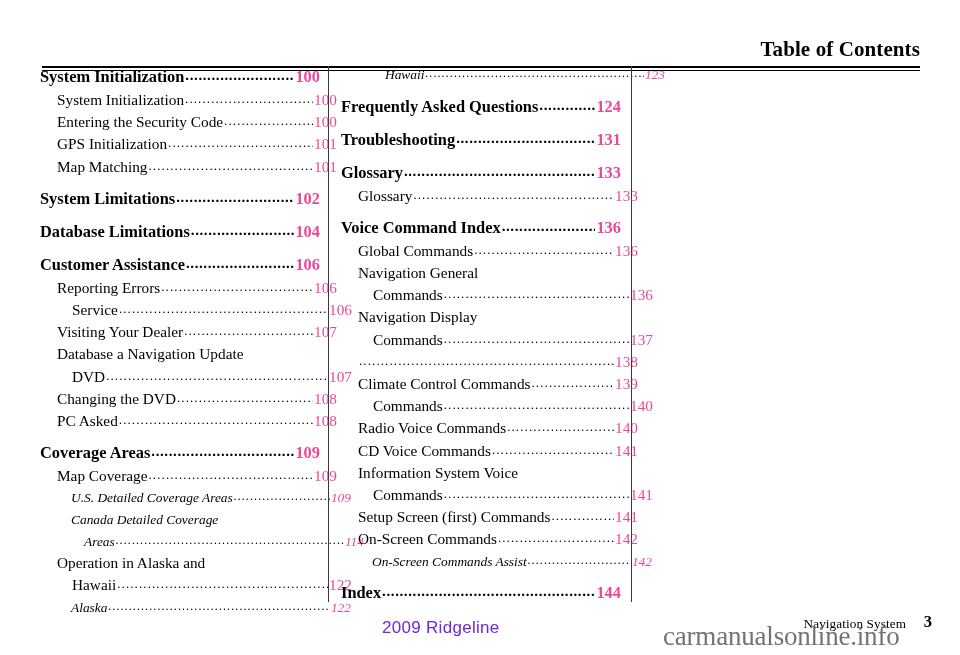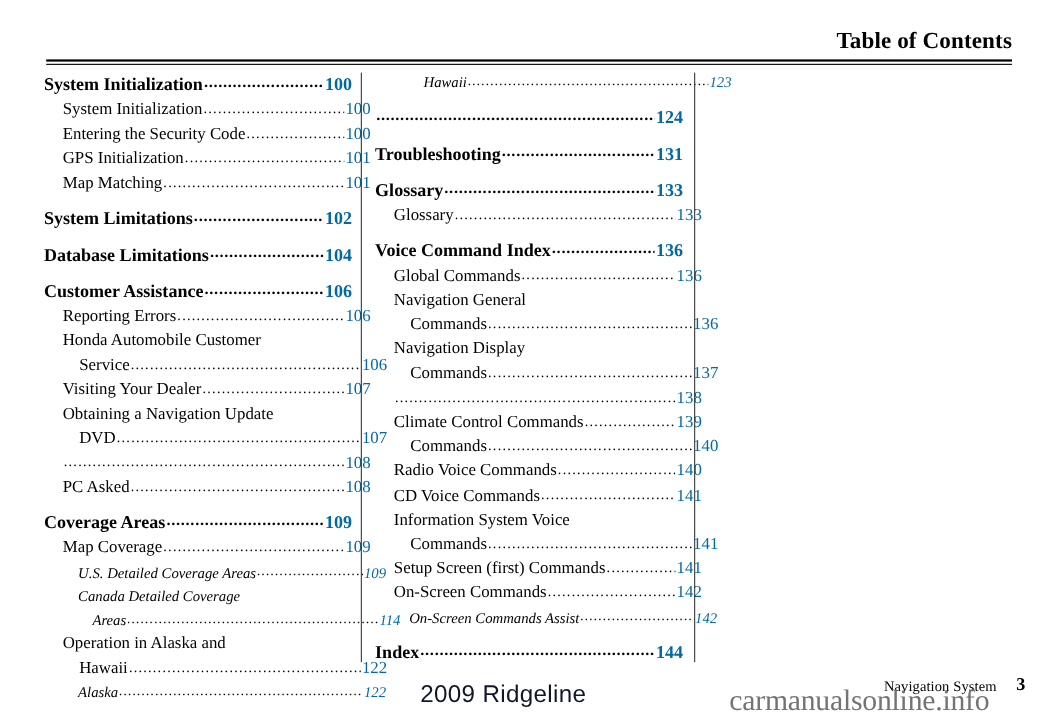--- a/index.html
+++ b/index.html
@@ -13,21 +13,21 @@
     position: relative;
     font-family: "Liberation Serif", "DejaVu Serif", serif;
     color: #000000;
     overflow: hidden;
   }
 
   
   #page-header {
     position: absolute;
     left: 42px;
-    top: 24px;
+    top: 36px;
     width: 878px;
     height: 40px;
   }
   #page-header .title {
     font-size: 21px;
     font-weight: bold;
     text-align: right;
     line-height: 26px;
     letter-spacing: 0.1px;
     font-family: "Liberation Serif", "DejaVu Serif", serif;
@@ -84,21 +84,21 @@
     overflow: hidden;
     white-space: nowrap;
     margin: 0 1px 0 1px;
     letter-spacing: 1.1px;
     font-size: 13px;
     position: relative;
     top: -1px;
   }
   .entry .pageno {
     flex: 0 0 auto;
-    color: #0369a1;
+    color: #ec4899;
     text-align: right;
   }
 
   
   .lvl1 {
     font-weight: bold;
     font-size: 16.4px;
     line-height: 25px;
     margin-top: 8px;
     padding-left: 0px;
@@ -136,23 +136,23 @@
     left: 0;
     top: 604px;
     width: 960px;
     height: 51px;
   }
   #model-name {
     position: absolute;
     left: 382px;
     top: 14px;
     font-family: "Liberation Sans", "DejaVu Sans", sans-serif;
-    font-size: 22px;
+    font-size: 17px;
     letter-spacing: 0.3px;
-    color: #0f172a;
+    color: #6d28d9;
   }
   #footer-section {
     position: absolute;
     right: 54px;
     top: 12px;
     font-family: "Liberation Serif", "DejaVu Serif", serif;
     font-weight: normal;
     font-size: 13.2px;
     letter-spacing: 0.1px;
   }
@@ -225,42 +225,40 @@
       <div class="entry lvl1">
         <span class="label">Customer Assistance</span>
         <span class="leader">..................................................................................</span>
         <span class="pageno">106</span>
       </div>
       <div class="entry lvl2">
         <span class="label">Reporting Errors</span>
         <span class="leader">..................................................................................</span>
         <span class="pageno">106</span>
       </div>
+      <div class="entry lvl2 lvl2-cont">
+        <span class="label">Service</span>
+        <span class="leader">..................................................................................</span>
+        <span class="pageno">106</span>
+      </div>
+      <div class="entry lvl2">
+        <span class="label">Visiting Your Dealer</span>
+        <span class="leader">..................................................................................</span>
+        <span class="pageno">107</span>
+      </div>
       <div class="entry lvl2 textonly">
-        <span class="label">Honda Automobile Customer</span>
-      </div>
-      <div class="entry lvl2 lvl2-cont">
-        <span class="label">Service</span>
-        <span class="leader">..................................................................................</span>
-        <span class="pageno">106</span>
-      </div>
-      <div class="entry lvl2">
-        <span class="label">Visiting Your Dealer</span>
+        <span class="label">Database a Navigation Update</span>
+      </div>
+      <div class="entry lvl2 lvl2-cont">
+        <span class="label">DVD</span>
         <span class="leader">..................................................................................</span>
         <span class="pageno">107</span>
       </div>
-      <div class="entry lvl2 textonly">
-        <span class="label">Obtaining a Navigation Update</span>
-      </div>
-      <div class="entry lvl2 lvl2-cont">
-        <span class="label">DVD</span>
-        <span class="leader">..................................................................................</span>
-        <span class="pageno">107</span>
-      </div>
-      <div class="entry lvl2">
+      <div class="entry lvl2">
+        <span class="label">Changing the DVD</span>
         <span class="leader">..................................................................................</span>
         <span class="pageno">108</span>
       </div>
       <div class="entry lvl2">
         <span class="label">PC Asked</span>
         <span class="leader">..................................................................................</span>
         <span class="pageno">108</span>
       </div>
       <div class="entry lvl1">
         <span class="label">Coverage Areas</span>
@@ -300,20 +298,21 @@
       </div>
     </div>
   <div class="divider" id="divider-left"></div>
   <div class="column" id="column-right">
       <div class="entry lvl3 lvl3-cont">
         <span class="label">Hawaii</span>
         <span class="leader">..................................................................................</span>
         <span class="pageno">123</span>
       </div>
       <div class="entry lvl1">
+        <span class="label">Frequently Asked Questions</span>
         <span class="leader">..................................................................................</span>
         <span class="pageno">124</span>
       </div>
       <div class="entry lvl1">
         <span class="label">Troubleshooting</span>
         <span class="leader">..................................................................................</span>
         <span class="pageno">131</span>
       </div>
       <div class="entry lvl1">
         <span class="label">Glossary</span>

